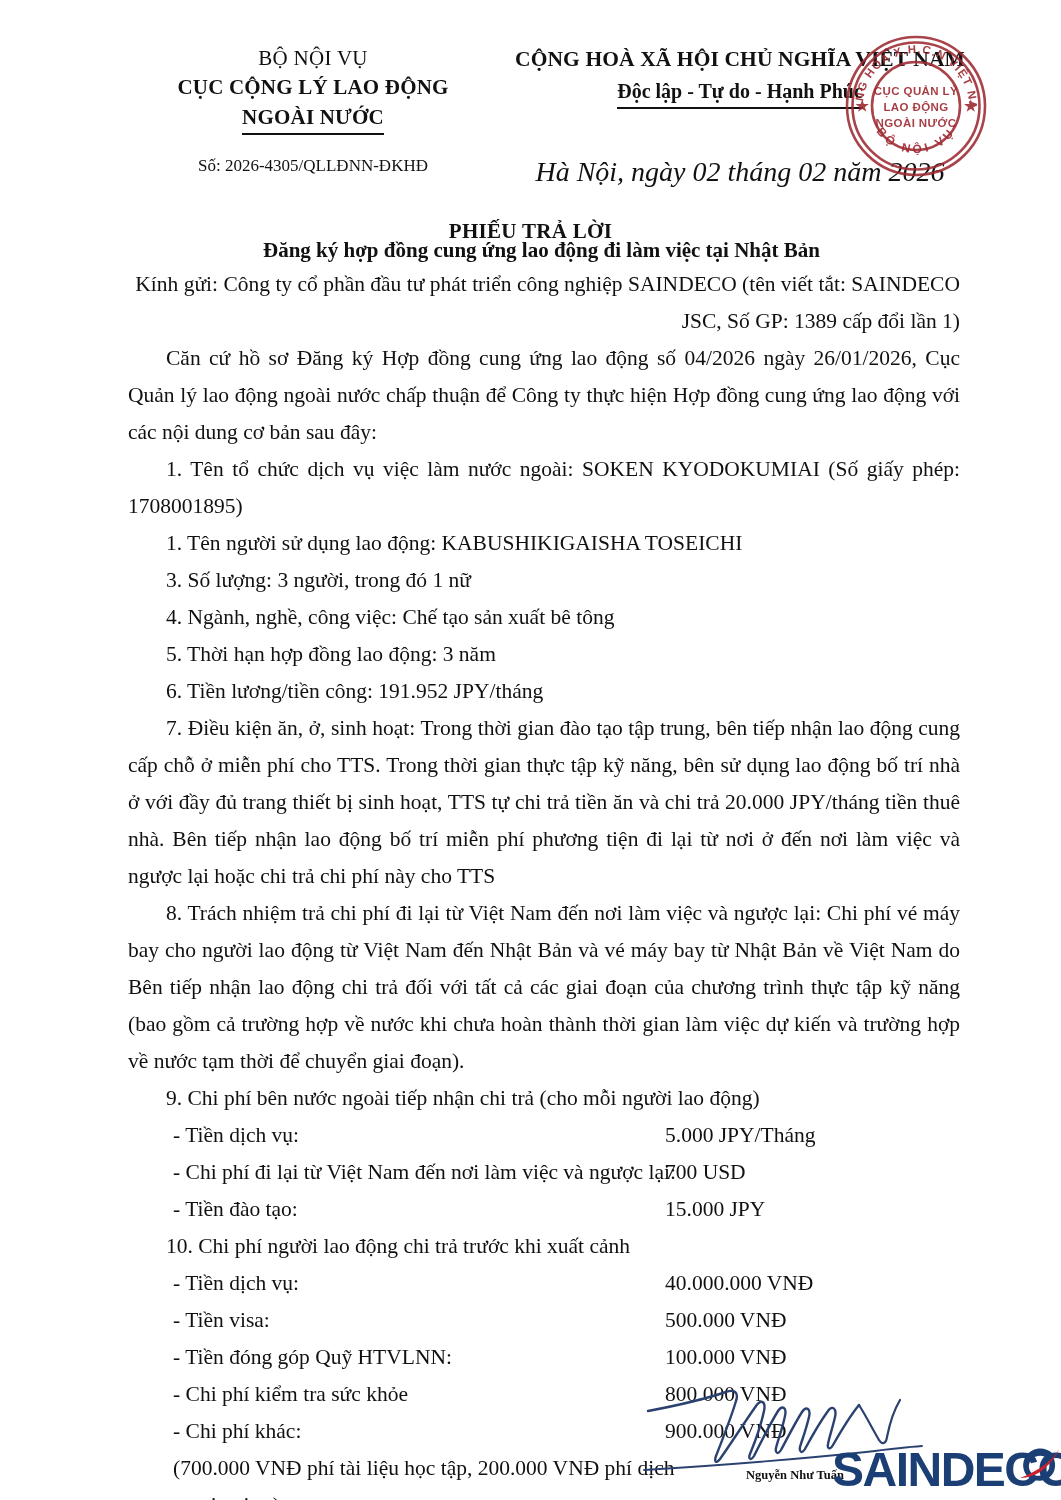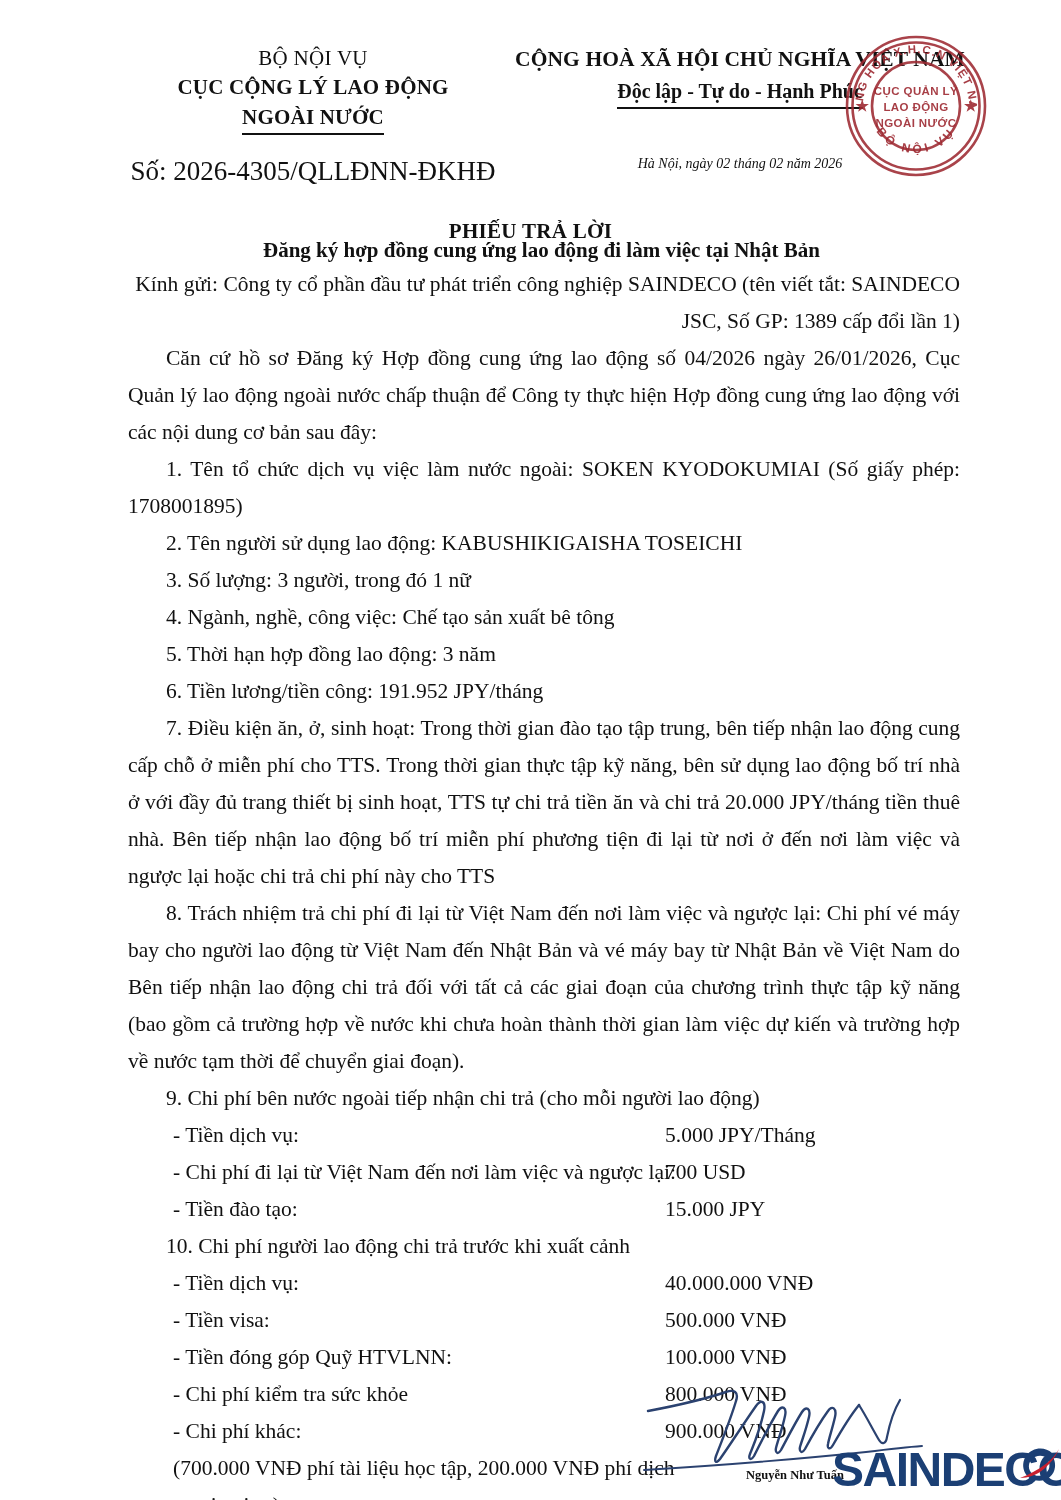--- a/index.html
+++ b/index.html
@@ -51,21 +51,21 @@
     display: inline-block;
     border-bottom: 2px solid #111;
     padding-bottom: 1px;
   }
   .hdr-number {
     position: absolute;
     left: 128px;
     top: 112px;
     width: 370px;
     text-align: center;
-    font-size: 27px;
+    font-size: 17px;
   }
 
   .hdr-right {
     position: absolute;
     left: 500px;
     top: 0;
     width: 480px;
     text-align: center;
   }
   .hdr-right .nation {
@@ -82,21 +82,21 @@
     border-bottom: 2px solid #111;
     padding-bottom: 1px;
     margin-top: 2px;
   }
   .hdr-date {
     position: absolute;
     left: 500px;
     top: 112px;
     width: 480px;
     text-align: center;
-    font-size: 14px;
+    font-size: 28px;
     font-style: italic;
   }
 
   
   .seal {
     position: absolute;
     left: 843px;
     top: 33px;
     width: 146px;
     height: 146px;
@@ -272,21 +272,21 @@
   <div class="doc-title">PHIẾU TRẢ LỜI</div>
   <div class="doc-subtitle">Đăng ký hợp đồng cung ứng lao động đi làm việc tại Nhật Bản</div>
 
   <div class="body">
 
     <p class="p recipient">Kính gửi: Công ty cổ phần đầu tư phát triển công nghiệp SAINDECO (tên viết tắt: SAINDECO JSC, Số GP: 1389 cấp đổi lần 1)</p>
 
     <p class="p indent">Căn cứ hồ sơ Đăng ký Hợp đồng cung ứng lao động số 04/2026 ngày 26/01/2026, Cục Quản lý lao động ngoài nước chấp thuận để Công ty thực hiện Hợp đồng cung ứng lao động với các nội dung cơ bản sau đây:</p>
 
     <p class="p indent">1. Tên tổ chức dịch vụ việc làm nước ngoài: SOKEN KYODOKUMIAI (Số giấy phép: 1708001895)</p>
-    <p class="p indent nojust">2. Tên người sử dụng lao động: KABUSHIKIGAISHA TOSEICHI</p>
+    <p class="p indent nojust">1. Tên người sử dụng lao động: KABUSHIKIGAISHA TOSEICHI</p>
     <p class="p indent nojust">3. Số lượng: 3 người, trong đó 1 nữ</p>
     <p class="p indent nojust">4. Ngành, nghề, công việc: Chế tạo sản xuất bê tông</p>
     <p class="p indent nojust">5. Thời hạn hợp đồng lao động: 3 năm</p>
     <p class="p indent nojust">6. Tiền lương/tiền công: 191.952 JPY/tháng</p>
 
     <p class="p indent">7. Điều kiện ăn, ở, sinh hoạt: Trong thời gian đào tạo tập trung, bên tiếp nhận lao động cung cấp chỗ ở miễn phí cho TTS. Trong thời gian thực tập kỹ năng, bên sử dụng lao động bố trí nhà ở với đầy đủ trang thiết bị sinh hoạt, TTS tự chi trả tiền ăn và chi trả 20.000 JPY/tháng tiền thuê nhà. Bên tiếp nhận lao động bố trí miễn phí phương tiện đi lại từ nơi ở đến nơi làm việc và ngược lại hoặc chi trả chi phí này cho TTS</p>
     <p class="p indent">8. Trách nhiệm trả chi phí đi lại từ Việt Nam đến nơi làm việc và ngược lại: Chi phí vé máy bay cho người lao động từ Việt Nam đến Nhật Bản và vé máy bay từ Nhật Bản về Việt Nam do Bên tiếp nhận lao động chi trả đối với tất cả các giai đoạn của chương trình thực tập kỹ năng (bao gồm cả trường hợp về nước khi chưa hoàn thành thời gian làm việc dự kiến và trường hợp về nước tạm thời để chuyển giai đoạn).</p>
 
     <p class="p indent nojust">9. Chi phí bên nước ngoài tiếp nhận chi trả (cho mỗi người lao động)</p>
 

